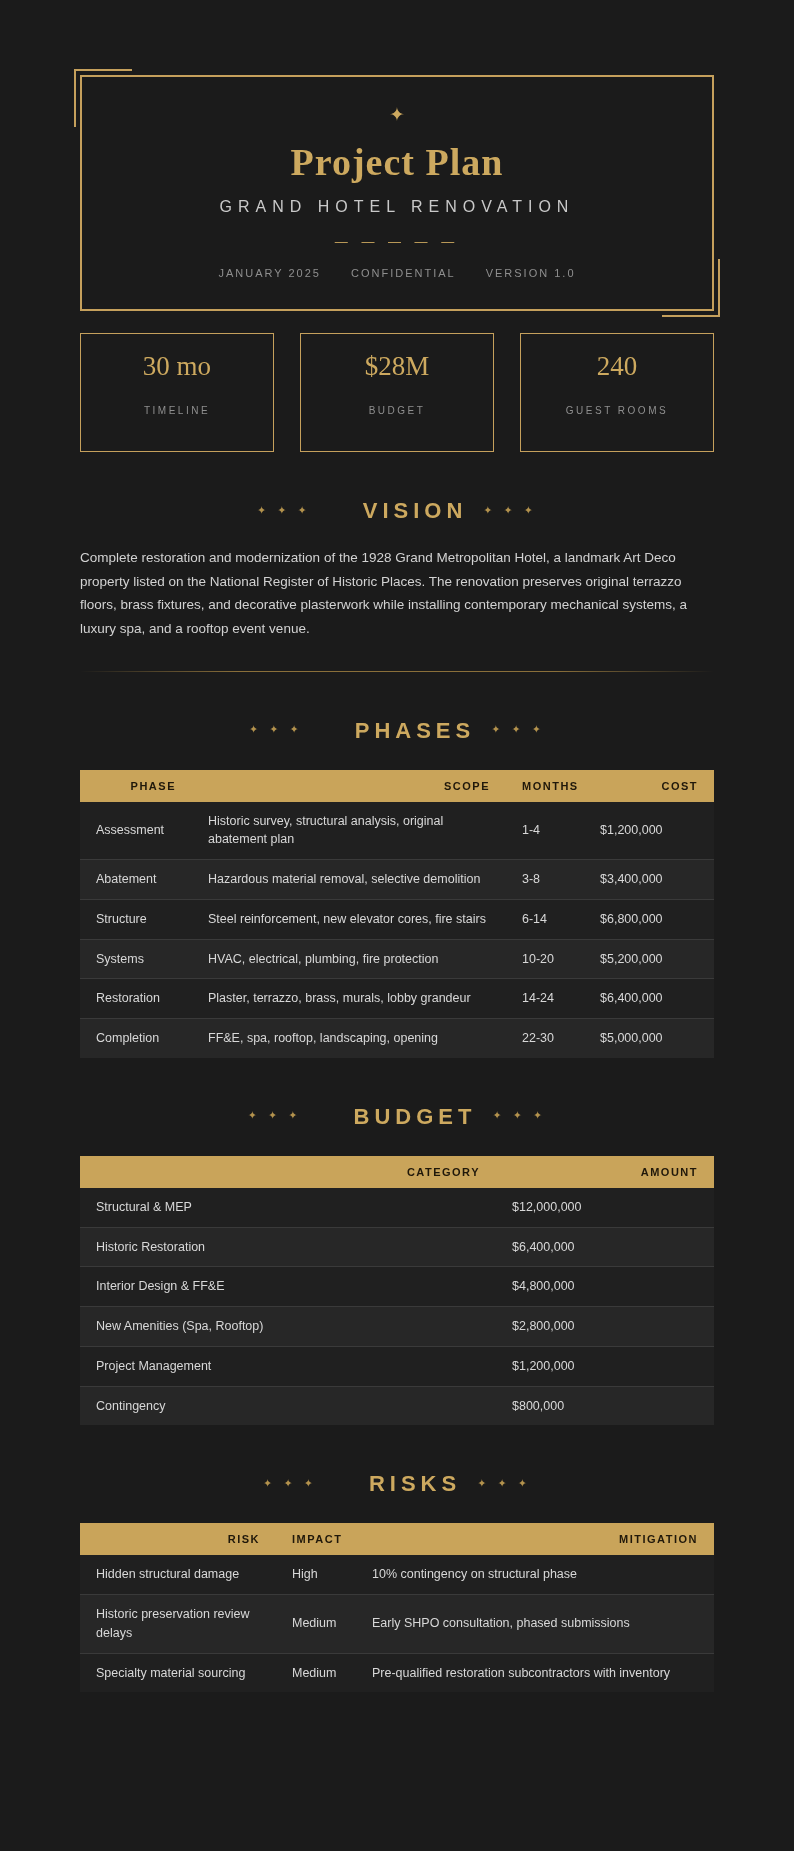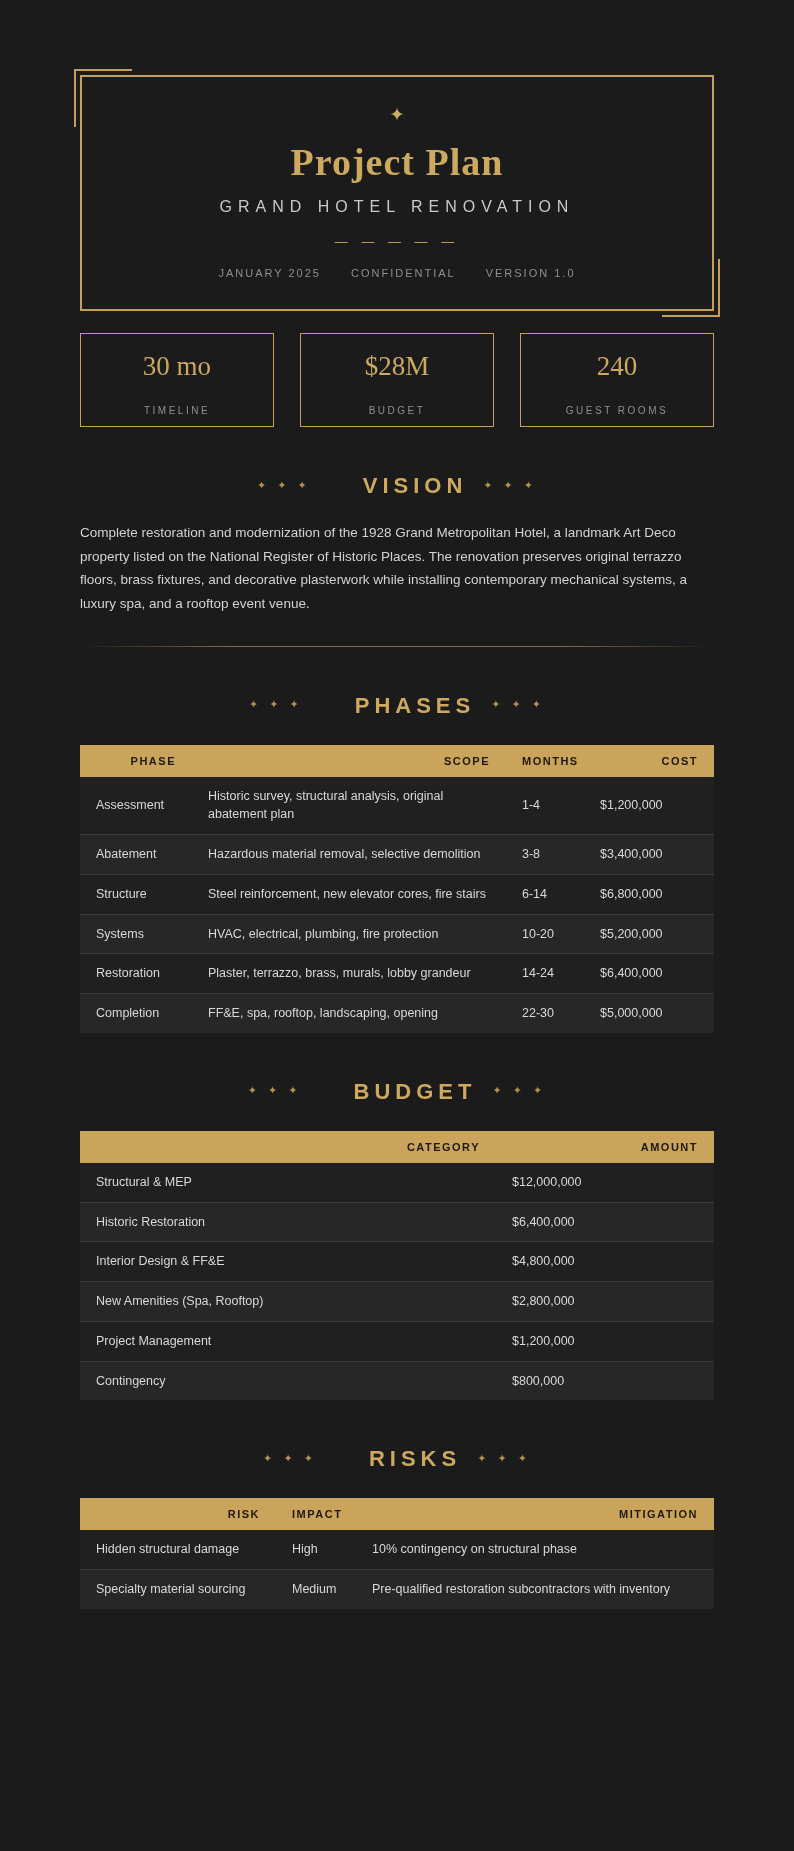--- a/index.html
+++ b/index.html
@@ -50,21 +50,21 @@
     margin-top:18px;font-size:13px;letter-spacing:5px;color:var(--gold-bright);
   }
   .hero-meta{
     margin-top:18px;display:flex;justify-content:center;gap:30px;
     font-size:11px;letter-spacing:2px;color:var(--muted-text);
   }
 
   
   .stats{display:flex;gap:26px;margin-top:22px;}
   .stat-box{
-    flex:1;border:1px solid var(--gold);text-align:center;padding:17px 10px 10px 10px;
+    flex:1;border:1px solid var(--gold);text-align:center;padding:17px 10px 35px 10px;
   }
   .stat-value{
     font-family:"Liberation Serif","DejaVu Serif",serif;
     font-size:27px;color:var(--gold-bright);
   }
   .stat-label{margin-top:23px;font-size:10px;letter-spacing:2.5px;color:var(--muted-text);}
 
   
   .section-heading{
     display:flex;align-items:center;justify-content:center;gap:16px;
@@ -265,20 +265,25 @@
           <th class="c2">MITIGATION</th>
         </tr>
       </thead>
       <tbody>
         <tr>
           <td class="c0">Hidden structural damage</td>
           <td class="c1">High</td>
           <td class="c2">10% contingency on structural phase</td>
         </tr>
         <tr>
+          <td class="c0">Historic preservation review delays</td>
+          <td class="c1">Medium</td>
+          <td class="c2">Early SHPO consultation, phased submissions</td>
+        </tr>
+        <tr>
           <td class="c0">Specialty material sourcing</td>
           <td class="c1">Medium</td>
           <td class="c2">Pre-qualified restoration subcontractors with inventory</td>
         </tr>
       </tbody>
     </table>
 
 
 </div>
 

